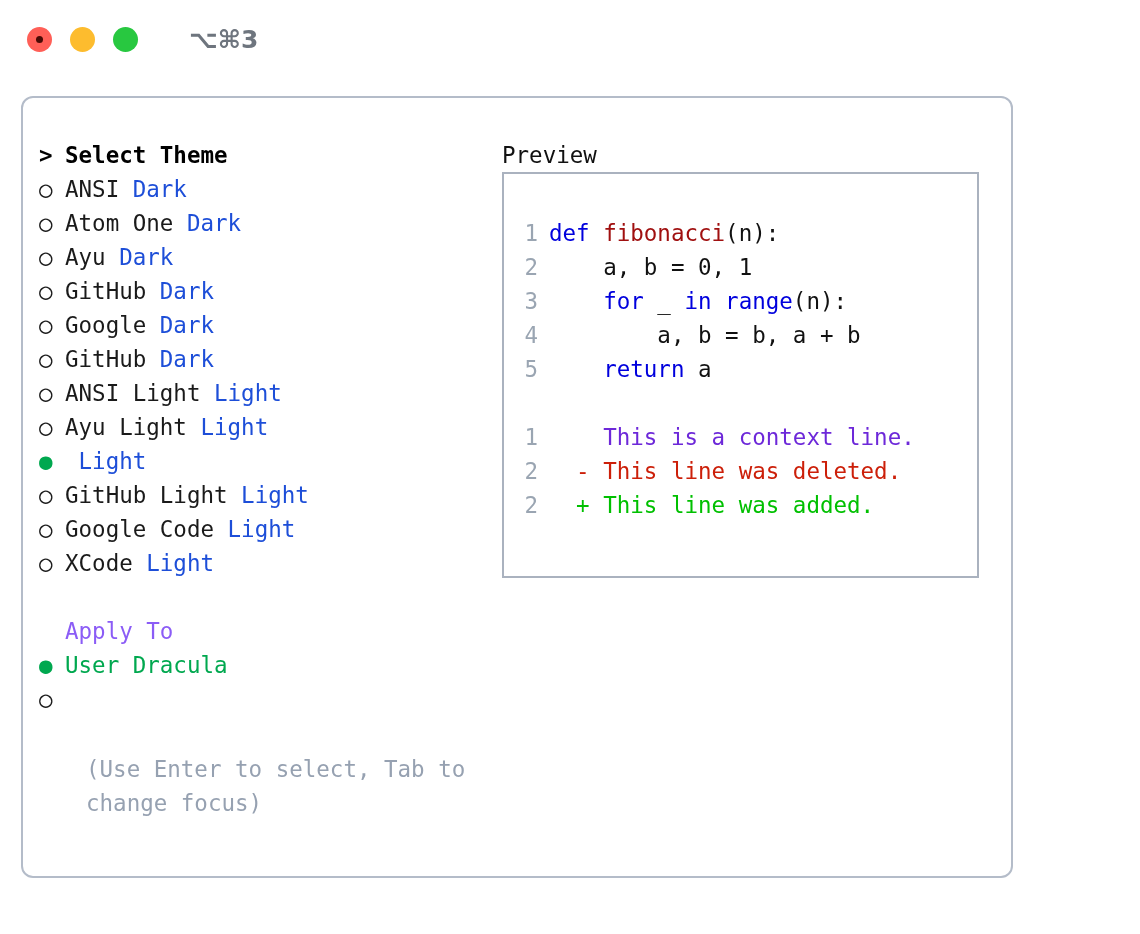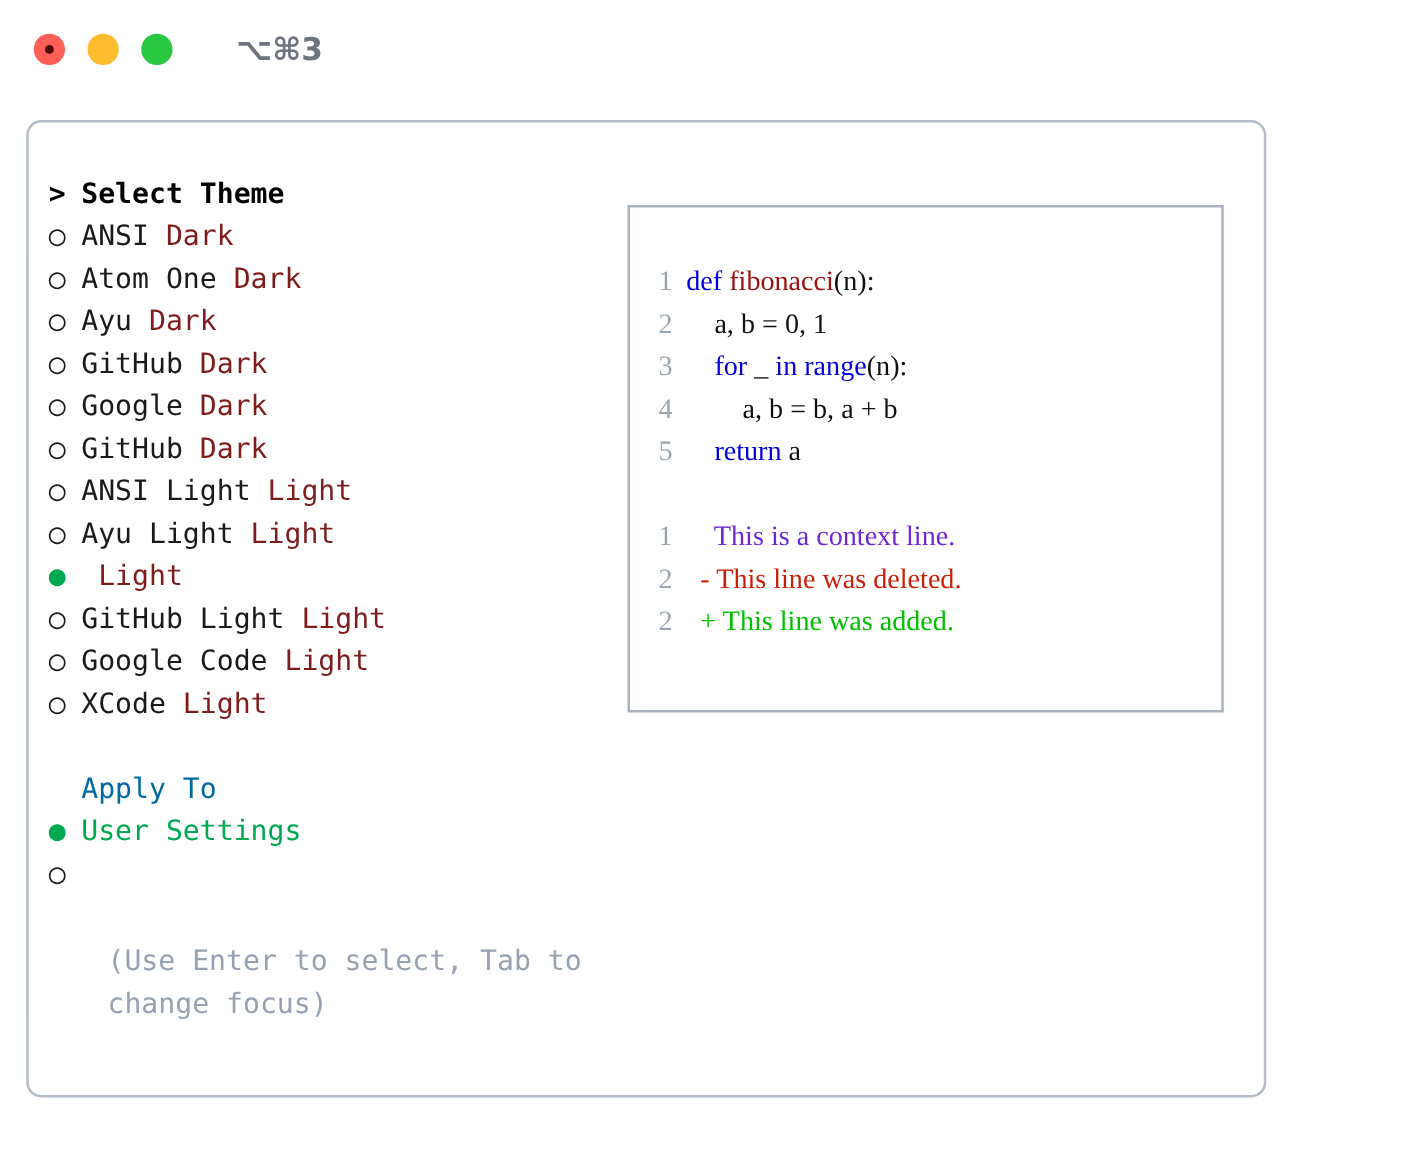--- a/index.html
+++ b/index.html
@@ -124,24 +124,24 @@
   .bullet.sel   { color: #00a84f; }
 
   .heading {
     font-weight: bold;
     color: #000000;
   }
   .heading .bullet { color: #000000; font-weight: bold; }
 
   .label { color: #1a1a1a; }
   .label.selected { color: #00a84f; }
-  .mode  { color: #7f1d1d; }
+  .mode  { color: #1d4ed8; }
 
   .plain-heading {
-    color: #0369a1;
+    color: #8b5cf6;
   }
 
   .spacer-row { height: 34px; }
   .spacer-row-sm { height: 28px; }
 
   #hint {
     margin-top: 8px;
     font-size: 22.5px;
     line-height: 34px;
     color: #96a1b1;
@@ -152,28 +152,26 @@
 
   
   #preview-title {
     font-size: 22.5px;
     color: #111111;
     height: 34px;
     line-height: 34px;
     white-space: pre;
   }
   #preview-box {
-    margin-top: 26px;
     width: 477px;
     height: 406px;
     border: 2px solid #aab2bf;
     box-sizing: border-box;
     background: #ffffff;
     position: relative;
-    font-family: Liberation Serif, serif;
   }
   #code {
     position: absolute;
     left: 20px;
     top: 42px;
     font-size: 22.5px;
     line-height: 34px;
     white-space: pre;
   }
   .cline { white-space: pre; }
@@ -230,30 +228,31 @@
             <div class="row"><span class="bullet unsel">○</span><span class="label">XCode</span><span class="label"> </span><span class="mode">Light</span></div>
           </div>
 
         <div class="spacer-row"></div>
 
         <div class="row">
           <span class="bullet empty">○</span><span class="plain-heading">Apply To</span>
         </div>
 
         <div id="apply-list">
-            <div class="row"><span class="bullet sel">●</span><span class="label selected">User Settings</span></div>
+            <div class="row"><span class="bullet sel">●</span><span class="label selected">User Dracula</span></div>
             <div class="row"><span class="bullet unsel">○</span></div>
           </div>
 
         <div class="spacer-row-sm"></div>
 
         <div id="hint">(Use Enter to select, Tab to change focus)</div>
       </div>
 
       <div id="right-col">
+        <div id="preview-title">Preview</div>
 
         <div id="preview-box">
           <div id="code"><div class="cline"><span class="lnum">1</span><span class="gap"></span><span class="kw">def </span><span class="fn">fibonacci</span><span class="pl">(n):</span></div><div class="cline"><span class="lnum">2</span><span class="gap"></span><span class="pl">    a, b = 0, 1</span></div><div class="cline"><span class="lnum">3</span><span class="gap"></span><span class="pl">    </span><span class="kw">for</span><span class="pl"> _ </span><span class="kw">in</span><span class="pl"> </span><span class="kw">range</span><span class="pl">(n):</span></div><div class="cline"><span class="lnum">4</span><span class="gap"></span><span class="pl">        a, b = b, a + b</span></div><div class="cline"><span class="lnum">5</span><span class="gap"></span><span class="pl">    </span><span class="kw">return</span><span class="pl"> a</span></div><div class="blankline"> </div><div class="cline"><span class="lnum">1</span><span class="gap"></span><span class="ctx">   </span><span class="ctx"> This is a context line.</span></div><div class="cline"><span class="lnum">2</span><span class="gap"></span><span class="del">  -</span><span class="del"> This line was deleted.</span></div><div class="cline"><span class="lnum">2</span><span class="gap"></span><span class="add">  +</span><span class="add"> This line was added.</span></div></div>
         </div>
       </div>
 
     </div>
   </div>
 </div>
 

